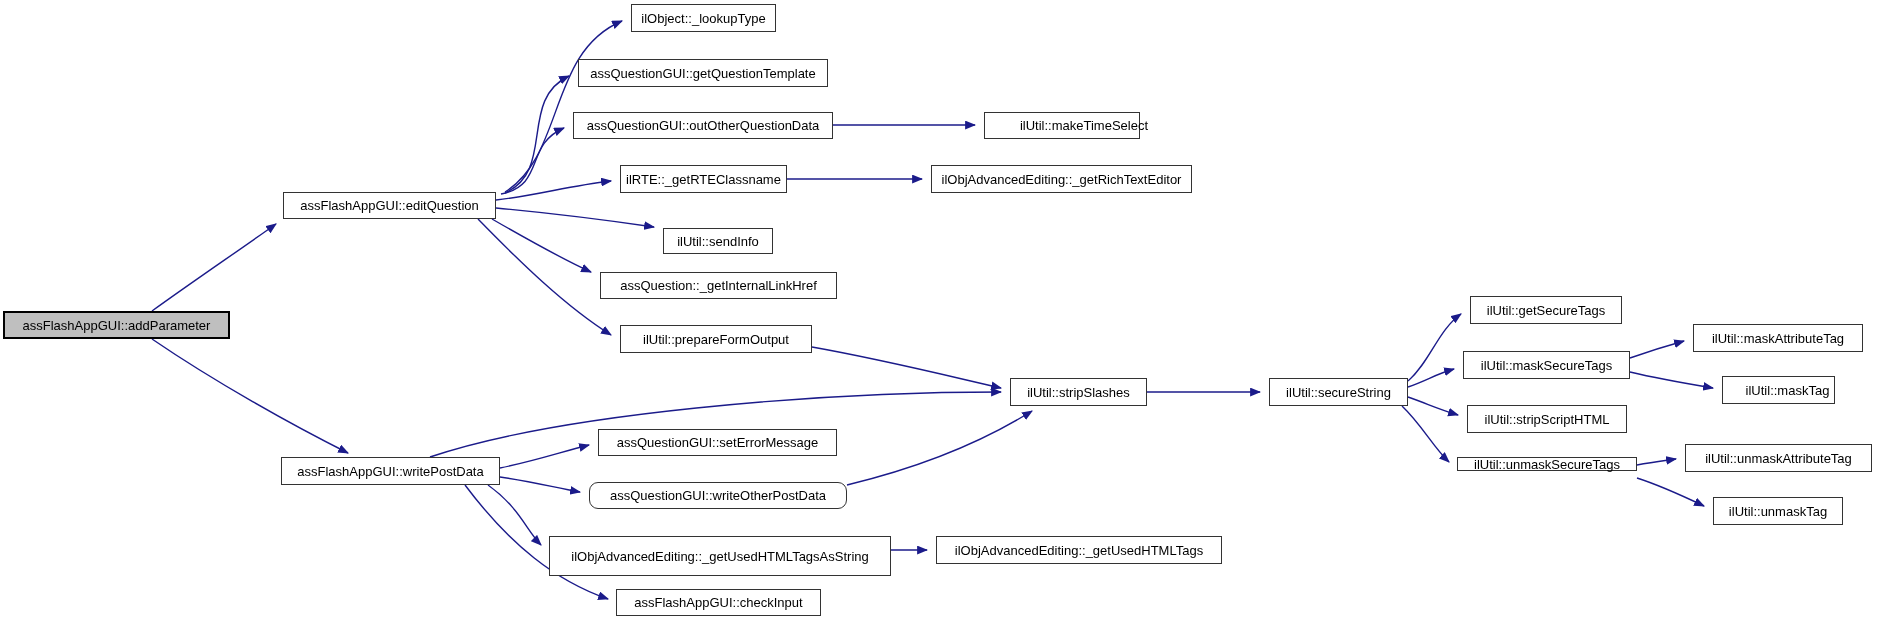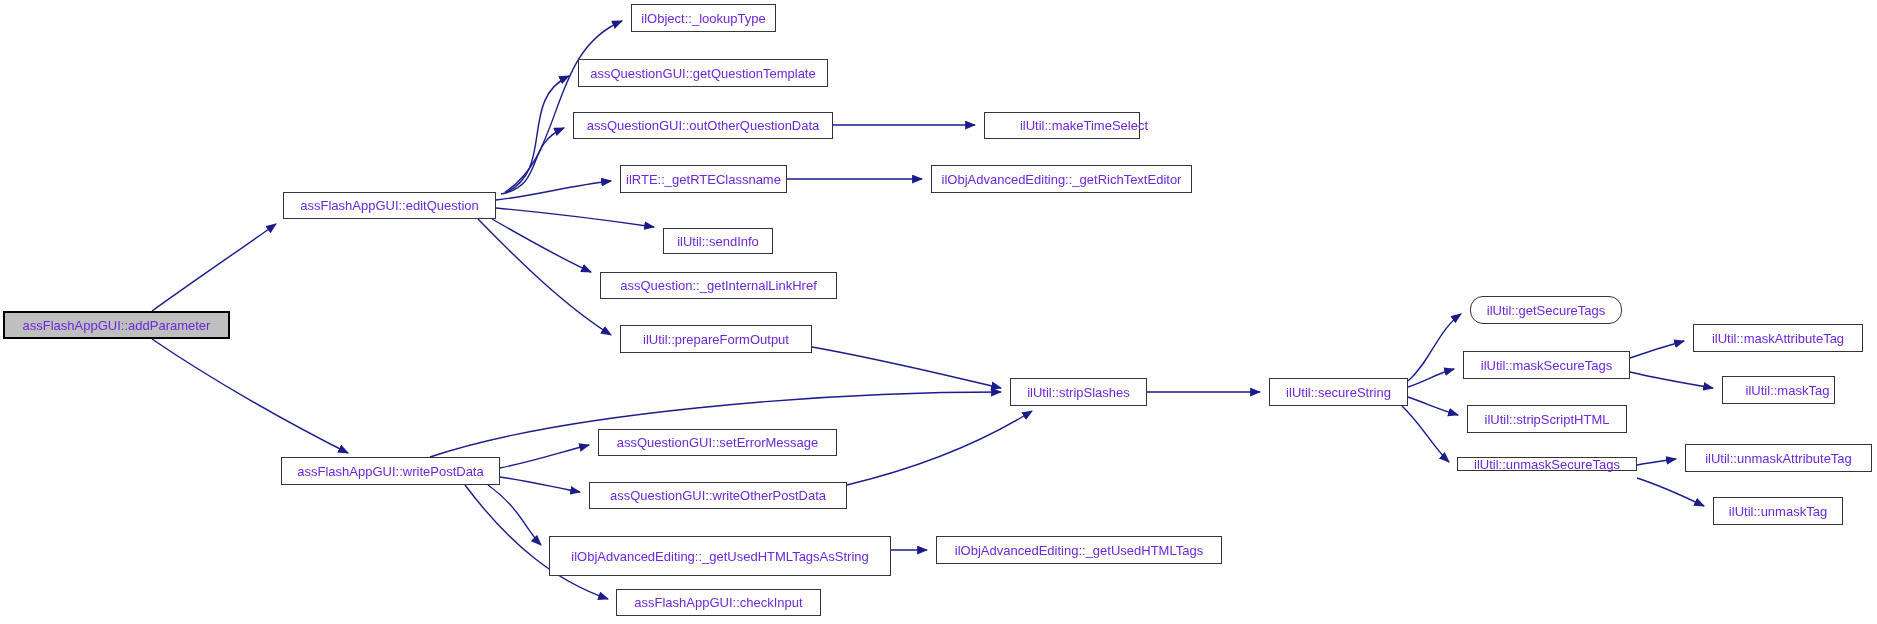--- a/index.html
+++ b/index.html
@@ -19,21 +19,21 @@
   #edge-layer path.edge {
     fill: none;
     stroke: var(--edge-color, #1b1b8a);
     stroke-width: 1.4;
   }
   .node {
     position: absolute;
     box-sizing: border-box;
     border: 1px solid var(--node-border, #333333);
     background: var(--node-fill, #ffffff);
-    color: #6d28d9;
+    color: #000000;
     font-size: 13px;
     display: flex;
     align-items: center;
     justify-content: center;
     white-space: nowrap;
     cursor: pointer;
   }
   .node.root {
     border: 2px solid #000000;
     background: var(--root-fill, #bfbfbf);
@@ -88,27 +88,27 @@
   <div class="node" style="left:578px; top:59px;  width:250px; height:28px;">assQuestionGUI::getQuestionTemplate</div>
   <div class="node" style="left:573px; top:112px; width:260px; height:27px;">assQuestionGUI::outOtherQuestionData</div>
   <div class="node" style="left:984px; top:112px; width:156px; height:27px;padding-left:44px;">ilUtil::makeTimeSelect</div>
   <div class="node" style="left:620px; top:165px; width:167px; height:28px;">ilRTE::_getRTEClassname</div>
   <div class="node" style="left:931px; top:165px; width:261px; height:28px;">ilObjAdvancedEditing::_getRichTextEditor</div>
   <div class="node" style="left:663px; top:228px; width:110px; height:26px;">ilUtil::sendInfo</div>
   <div class="node" style="left:600px; top:272px; width:237px; height:27px;">assQuestion::_getInternalLinkHref</div>
   <div class="node" style="left:620px; top:325px; width:192px; height:28px;">ilUtil::prepareFormOutput</div>
   <div class="node" style="left:1010px; top:378px; width:137px; height:28px;">ilUtil::stripSlashes</div>
   <div class="node" style="left:1269px; top:378px; width:139px; height:28px;">ilUtil::secureString</div>
-  <div class="node" style="left:1470px; top:296px; width:152px; height:28px;border-radius:13px;">ilUtil::getSecureTags</div>
+  <div class="node" style="left:1470px; top:296px; width:152px; height:28px;">ilUtil::getSecureTags</div>
   <div class="node" style="left:1463px; top:351px; width:167px; height:28px;">ilUtil::maskSecureTags</div>
   <div class="node" style="left:1467px; top:405px; width:160px; height:28px;">ilUtil::stripScriptHTML</div>
   <div class="node" style="left:1457px; top:457px; width:180px; height:14px;">ilUtil::unmaskSecureTags</div>
   <div class="node" style="left:1693px; top:324px; width:170px; height:28px;">ilUtil::maskAttributeTag</div>
   <div class="node" style="left:1722px; top:376px; width:113px; height:28px;padding-left:18px;">ilUtil::maskTag</div>
   <div class="node" style="left:1685px; top:444px; width:187px; height:28px;">ilUtil::unmaskAttributeTag</div>
   <div class="node" style="left:1713px; top:497px; width:130px; height:28px;">ilUtil::unmaskTag</div>
   <div class="node" style="left:598px; top:429px; width:239px; height:27px;">assQuestionGUI::setErrorMessage</div>
-  <div class="node" style="left:589px; top:482px; width:258px; height:27px;">assQuestionGUI::writeOtherPostData</div>
+  <div class="node" style="left:589px; top:482px; width:258px; height:27px;border-radius:9px;">assQuestionGUI::writeOtherPostData</div>
   <div class="node" style="left:549px; top:536px; width:342px; height:40px;">ilObjAdvancedEditing::_getUsedHTMLTagsAsString</div>
   <div class="node" style="left:936px; top:536px; width:286px; height:28px;">ilObjAdvancedEditing::_getUsedHTMLTags</div>
   <div class="node" style="left:616px; top:589px; width:205px; height:27px;">assFlashAppGUI::checkInput</div>
 
 </div>
 
 </body></html>

